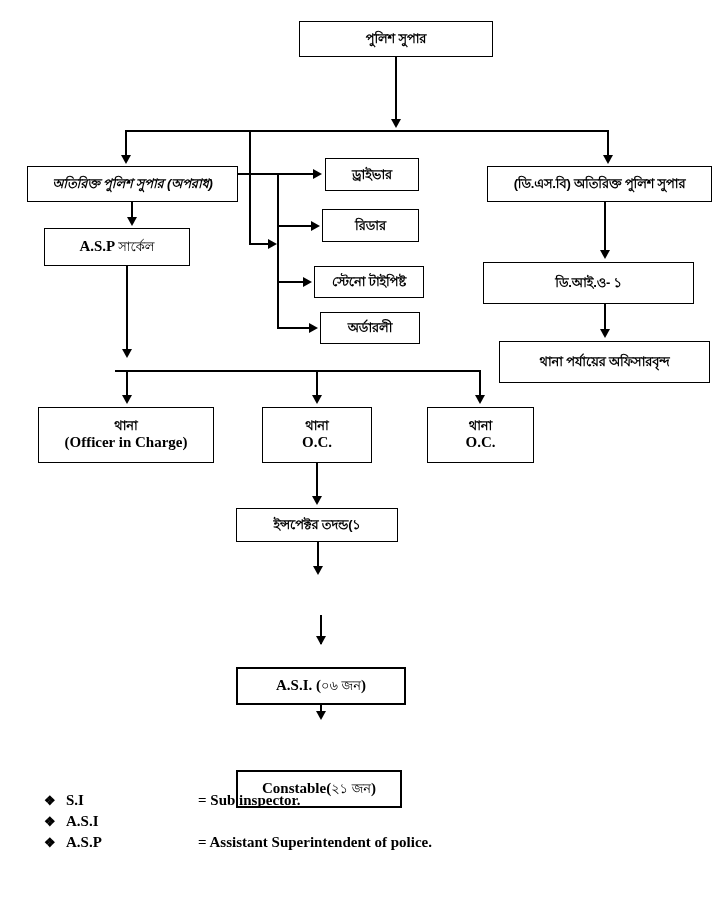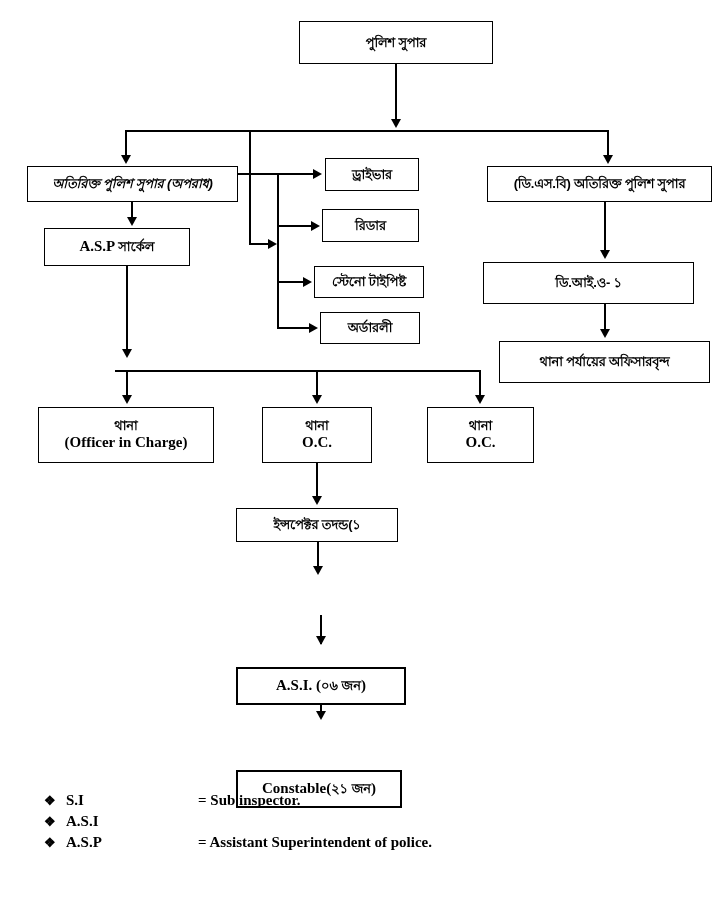--- a/index.html
+++ b/index.html
@@ -45,21 +45,21 @@
   }
   .mix {
     font-family: "Liberation Serif", "DejaVu Serif", serif;
     font-weight: bold;
     font-size: 15px;
     white-space: nowrap;
   }
   .mix .bnsmall {
     font-family: "Liberation Sans", "DejaVu Sans", sans-serif;
     font-size: 13px;
-    font-weight: 700;
+    font-weight: 400;
   }
   .clip { overflow: hidden; }
 
   
   .ln {
     position: absolute;
     background: #000000;
     z-index: 1;
   }
   .vl { width: 2px; }
@@ -105,21 +105,21 @@
     line-height: 1;
   }
   .legend-term { width: 132px; }
   .legend-def { white-space: nowrap; }
 </style>
 </head>
 <body>
 
 <div id="chart">
 
-  <div class="box" style="left:299px; top:21px; width:194px; height:43px;text-align:right;">
+  <div class="box" style="left:299px; top:21px; width:194px; height:36px;text-align:right;">
     <span class="bn">পুলিশ সুপার</span>
   </div>
 
   <div class="box" style="left:27px; top:166px; width:211px; height:36px;font-style:italic;">
     <span class="bn">অতিরিক্ত পুলিশ সুপার (অপরাধ)</span>
   </div>
 
   <div class="box" style="left:44px; top:228px; width:146px; height:38px;">
     <span class="mix"><span>A.S.P </span><span class="bnsmall">সার্কেল</span></span>
   </div>

